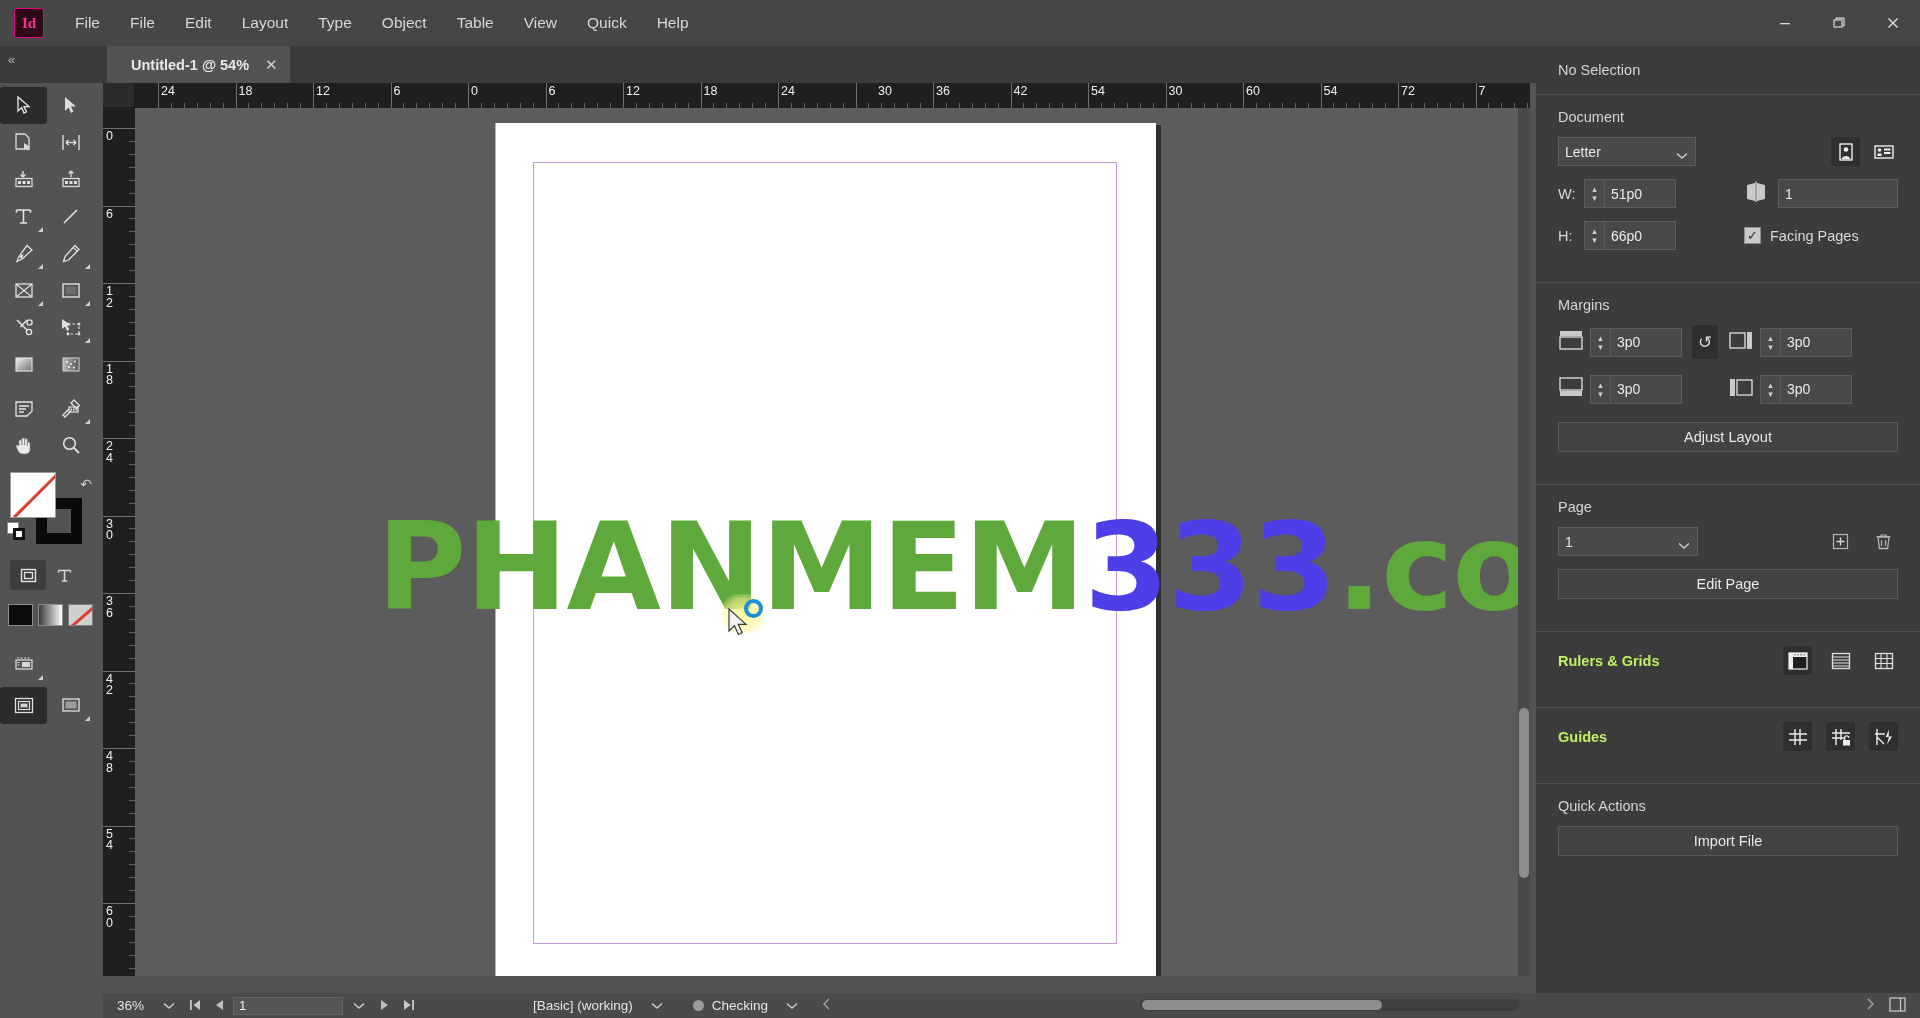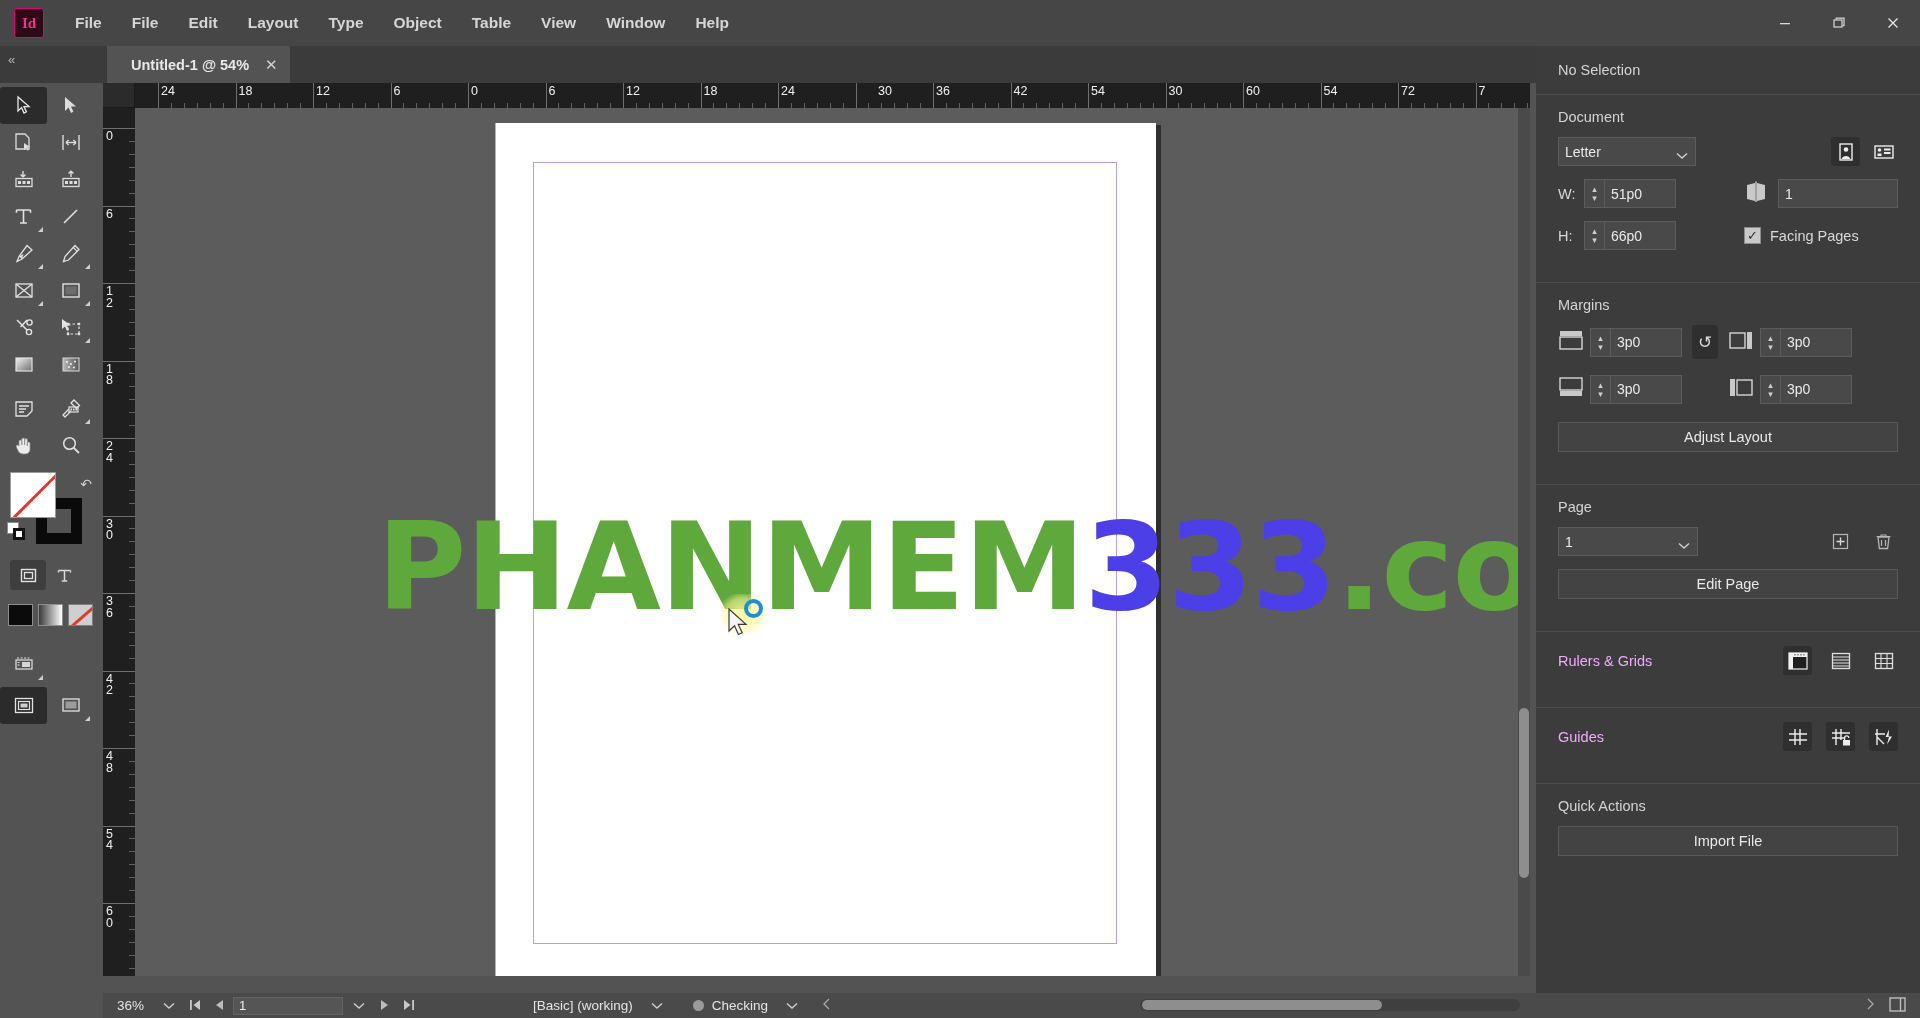--- a/index.html
+++ b/index.html
@@ -17,21 +17,21 @@
     position: absolute; left: 0; top: 0; width: 1920px; height: 46px;
     background: #464646; display: flex; align-items: center;
   }
   .id-logo {
     width: 30px; height: 30px; margin-left: 14px; margin-right: 16px;
     background: #2d0a18; border: 1px solid #e3007f; border-radius: 3px;
     color: #ff2d8f; font-size: 15px; font-weight: bold;
     display: flex; align-items: center; justify-content: center;
     font-family: "Liberation Serif", serif;
   }
-  .menu { display: flex; align-items: flex-start; height: 46px; font-weight: bold; }
+  .menu { display: flex; align-items: flex-start; height: 46px; }
   .menu-item {
     color: #d6d6d6; font-size: 15.5px; padding: 0 15px; height: 46px;
     display: flex; align-items: center; cursor: default;
   }
   .win-btns { position: absolute; right: 0; top: 0; height: 46px; display: flex; }
   .win-btn {
     width: 54px; height: 46px; display: flex; align-items: center; justify-content: center;
     color: #d8d8d8;
   }
 
@@ -256,21 +256,21 @@
   .btn-wide {
     width: 100%; height: 30px; background: #434343; border: 1px solid #585858;
     color: #e8e8e8; font-size: 14.5px; cursor: pointer;
     font-family: "Liberation Sans", sans-serif;
   }
   .link-icon {
     width: 26px; height: 34px; background: #2f2f2f; border-radius: 3px;
     display: flex; align-items: center; justify-content: center;
     color: #dcdcdc; font-size: 17px; margin: 0 10px;
   }
-  .row-label { color: #f0abfc; font-size: 14.5px; flex: 1; }
+  .row-label { color: #bef264; font-size: 14.5px; flex: 1; font-weight: bold; }
   .icon-trio { display: flex; gap: 14px; }
   .zoombar {
     position: absolute; left: 103px; top: 993px; width: 1433px; height: 25px;
     background: #4a4a4a; display: flex; align-items: center; font-size: 13.5px; color: #e4e4e4;
   }
   .zoom-val { width: 52px; padding-left: 14px; }
   .zb-chev { color: #cfcfcf; padding: 0 8px; font-size: 11px; }
   .nav-btn { color: #c9c9c9; padding: 0 6px; font-size: 11px; }
   .pagefield {
     width: 110px; height: 18px; background: #555; border: 1px solid #636363;
@@ -306,21 +306,21 @@
     <div class="id-logo">Id</div>
     <div class="menu">
       <div class="menu-item">File</div>
       <div class="menu-item">File</div>
       <div class="menu-item">Edit</div>
       <div class="menu-item">Layout</div>
       <div class="menu-item">Type</div>
       <div class="menu-item">Object</div>
       <div class="menu-item">Table</div>
       <div class="menu-item">View</div>
-      <div class="menu-item">Window</div>
+      <div class="menu-item">Quick</div>
       <div class="menu-item">Help</div>
     </div>
     <div class="win-btns">
       <div class="win-btn">
         <svg width="14" height="14" viewBox="0 0 14 14">
             <rect x="2" y="7" width="10" height="1.3" fill="#d8d8d8"></rect>
           </svg>
       </div>
       <div class="win-btn">
         <svg width="14" height="14" viewBox="0 0 14 14">

